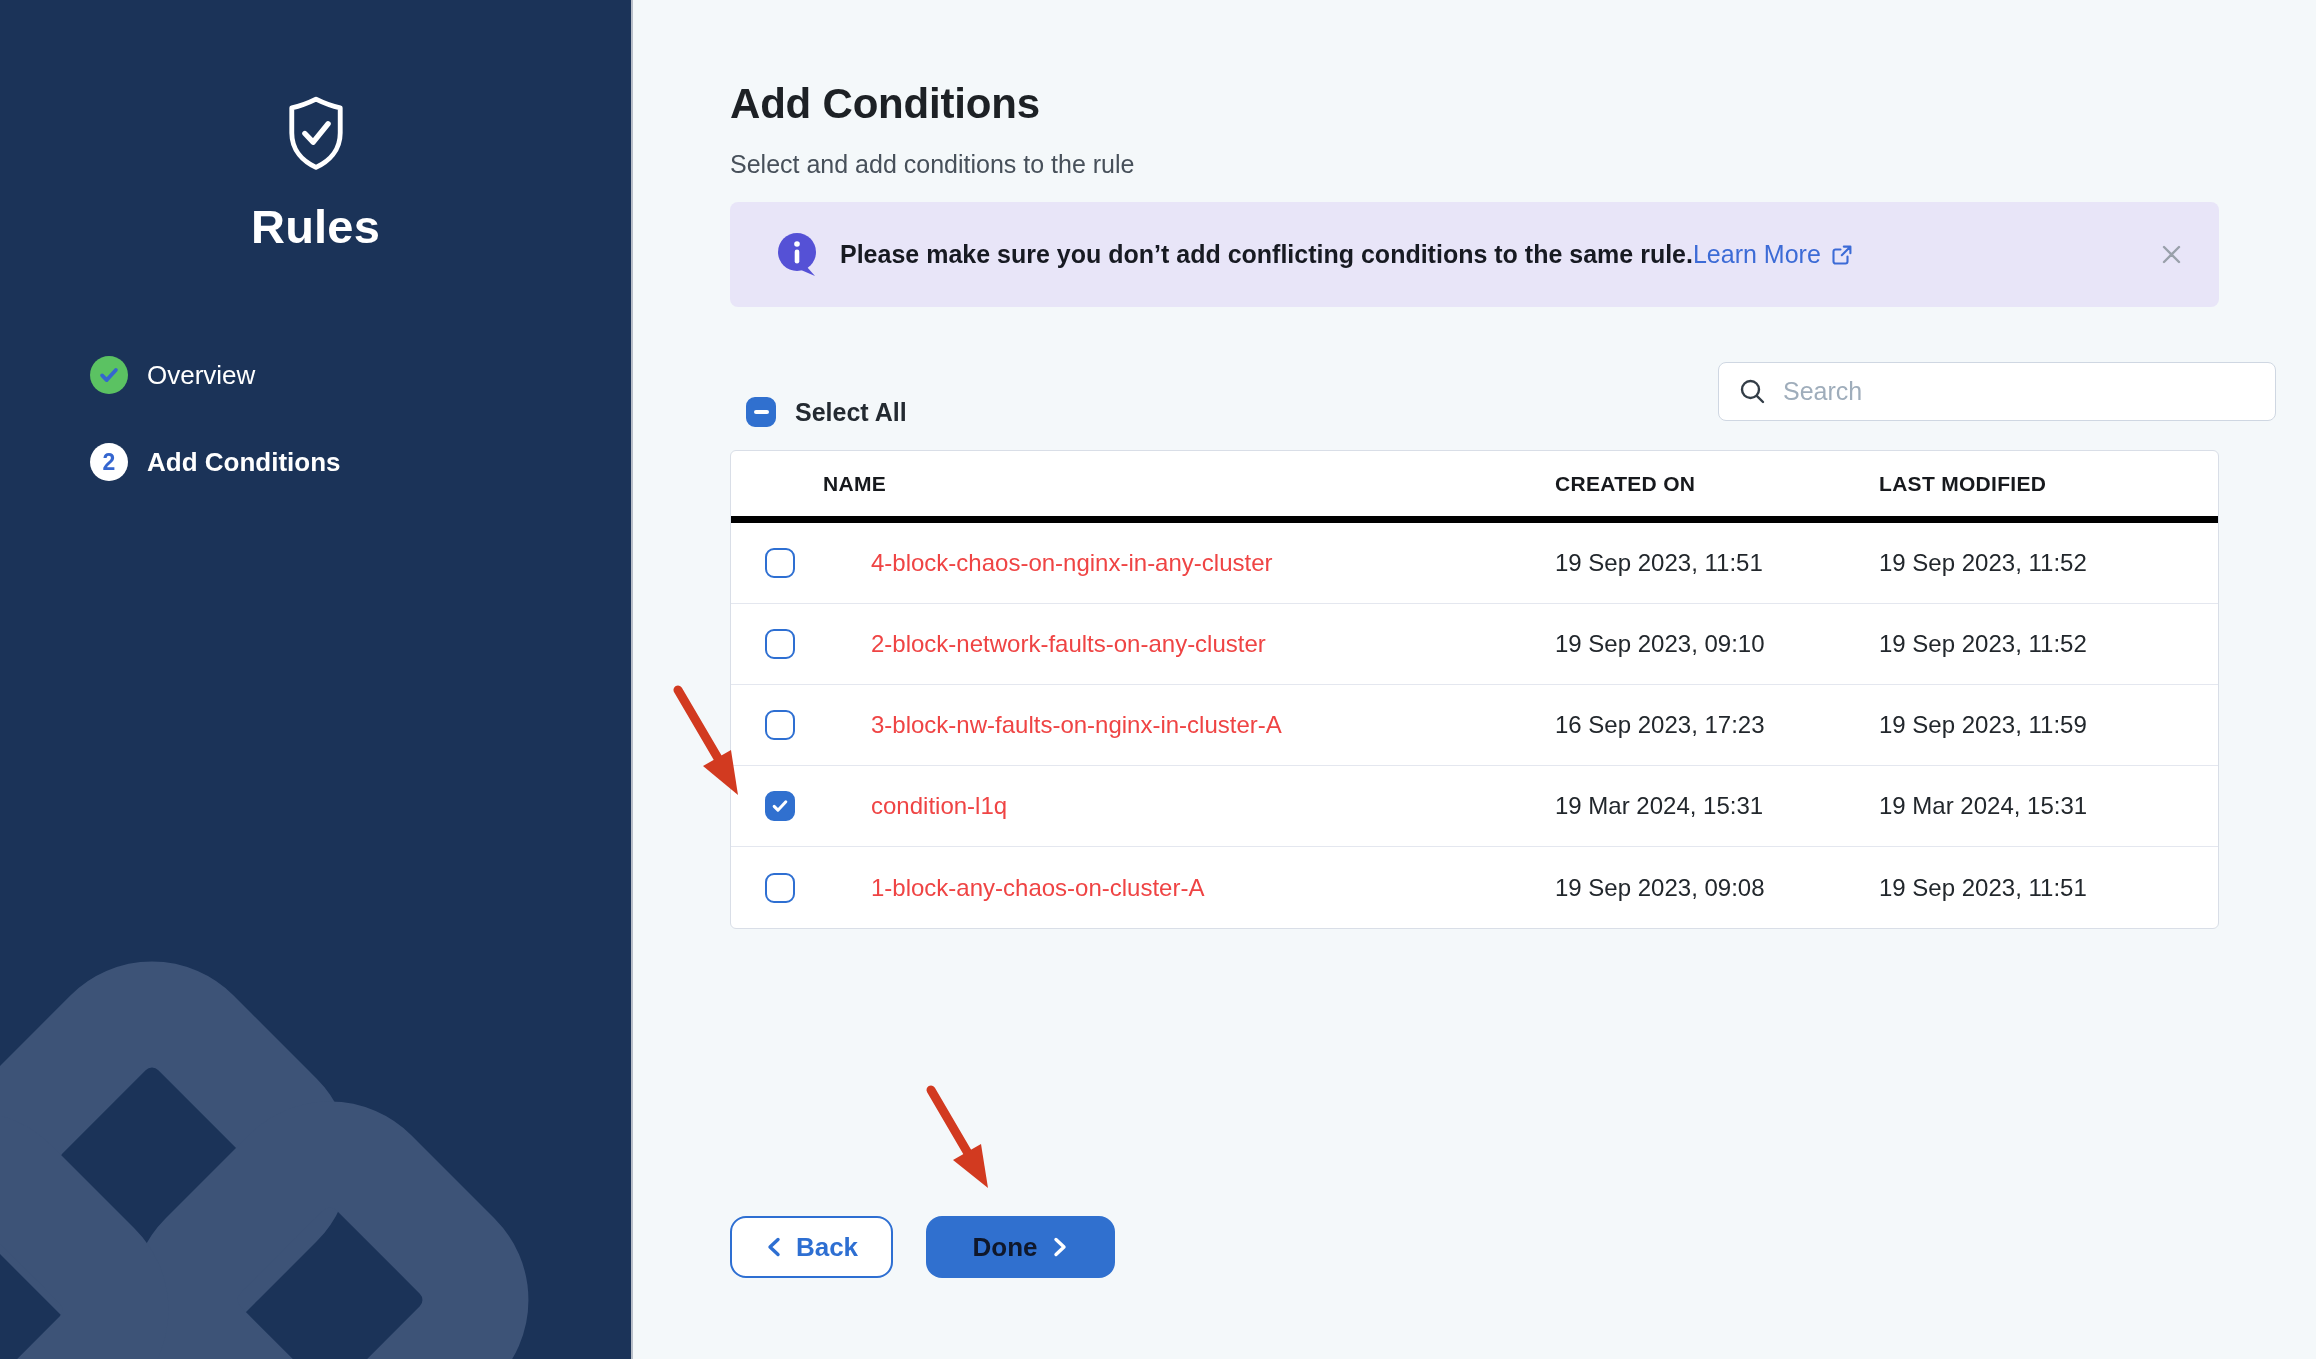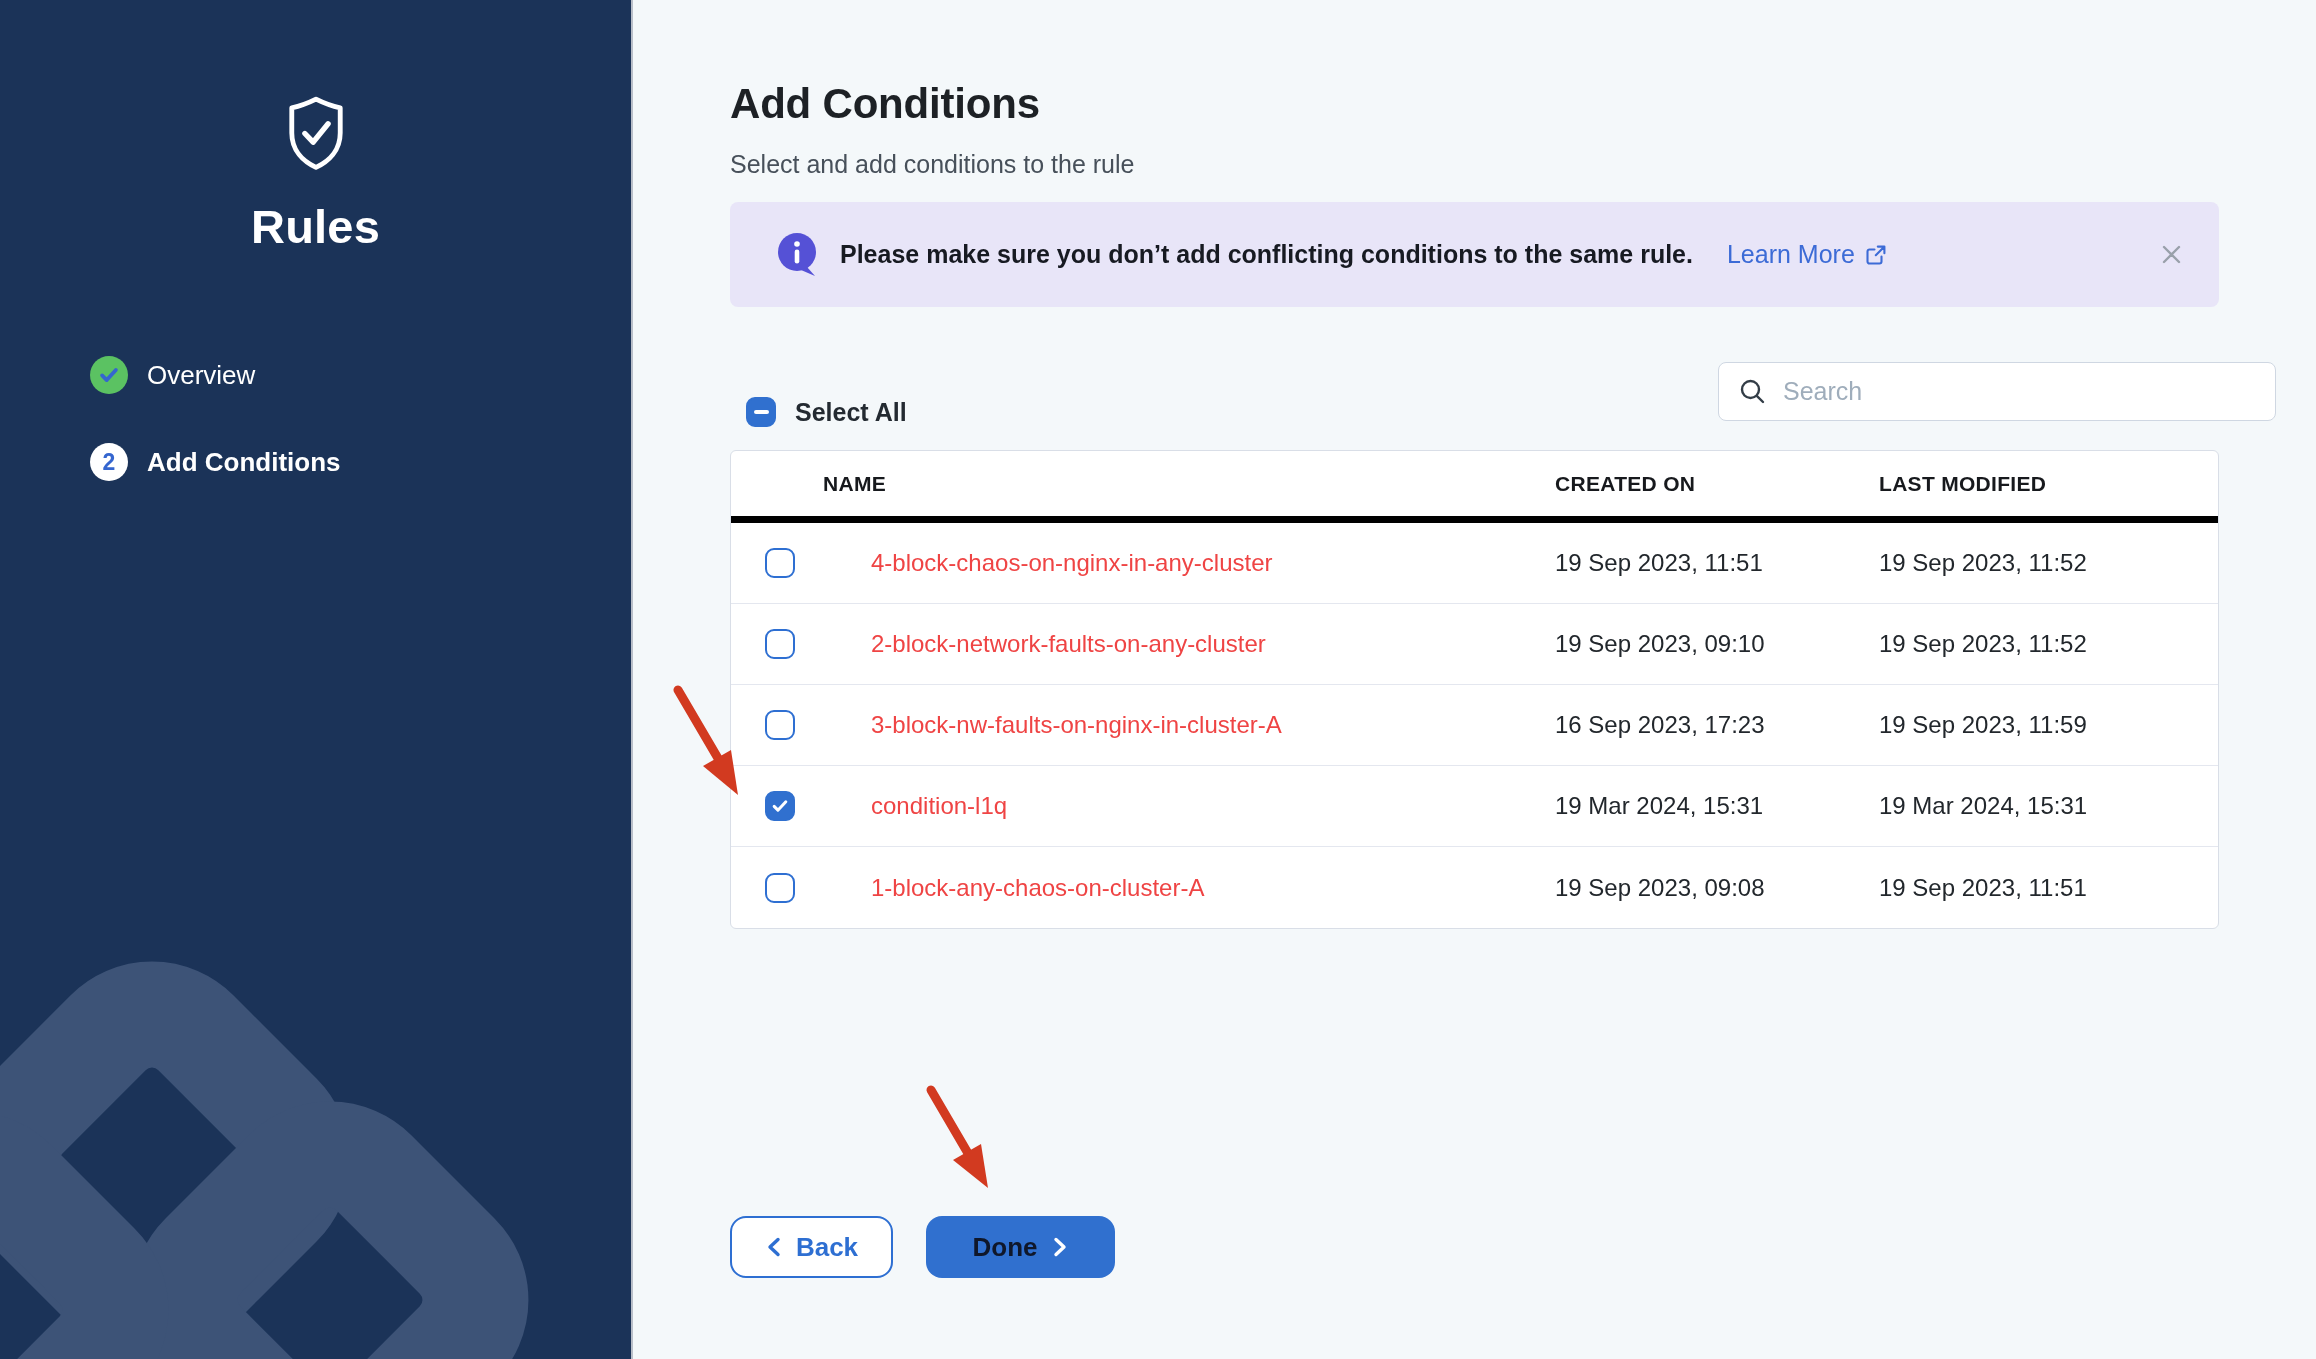--- a/index.html
+++ b/index.html
@@ -59,21 +59,21 @@
   .banner {
     position: absolute; left: 97px; top: 202px;
     width: 1489px; height: 105px;
     background: #e8e5f8; border-radius: 8px;
     display: flex; align-items: center;
     padding: 0 34px 0 47px;
     text-align: right;
   }
   .banner-text { margin-left: 21px; font-size: 25px; font-weight: 600; color: #171a22; }
   .learn-more {
-    margin-left: 34px; display: flex; align-items: center; gap: 10px;
+    display: flex; align-items: center; gap: 10px;
     font-size: 25px; color: #3c6bd6; text-decoration: none; cursor: pointer;
   }
   .banner-close { margin-left: auto; cursor: pointer; display: flex; align-items: center; }
 
   
   .selectall {
     position: absolute; left: 113px; top: 394px; height: 36px;
     display: flex; align-items: center; gap: 19px; cursor: pointer;
   }
   .selectall-label { font-size: 25px; font-weight: 600; color: #232a31; }

